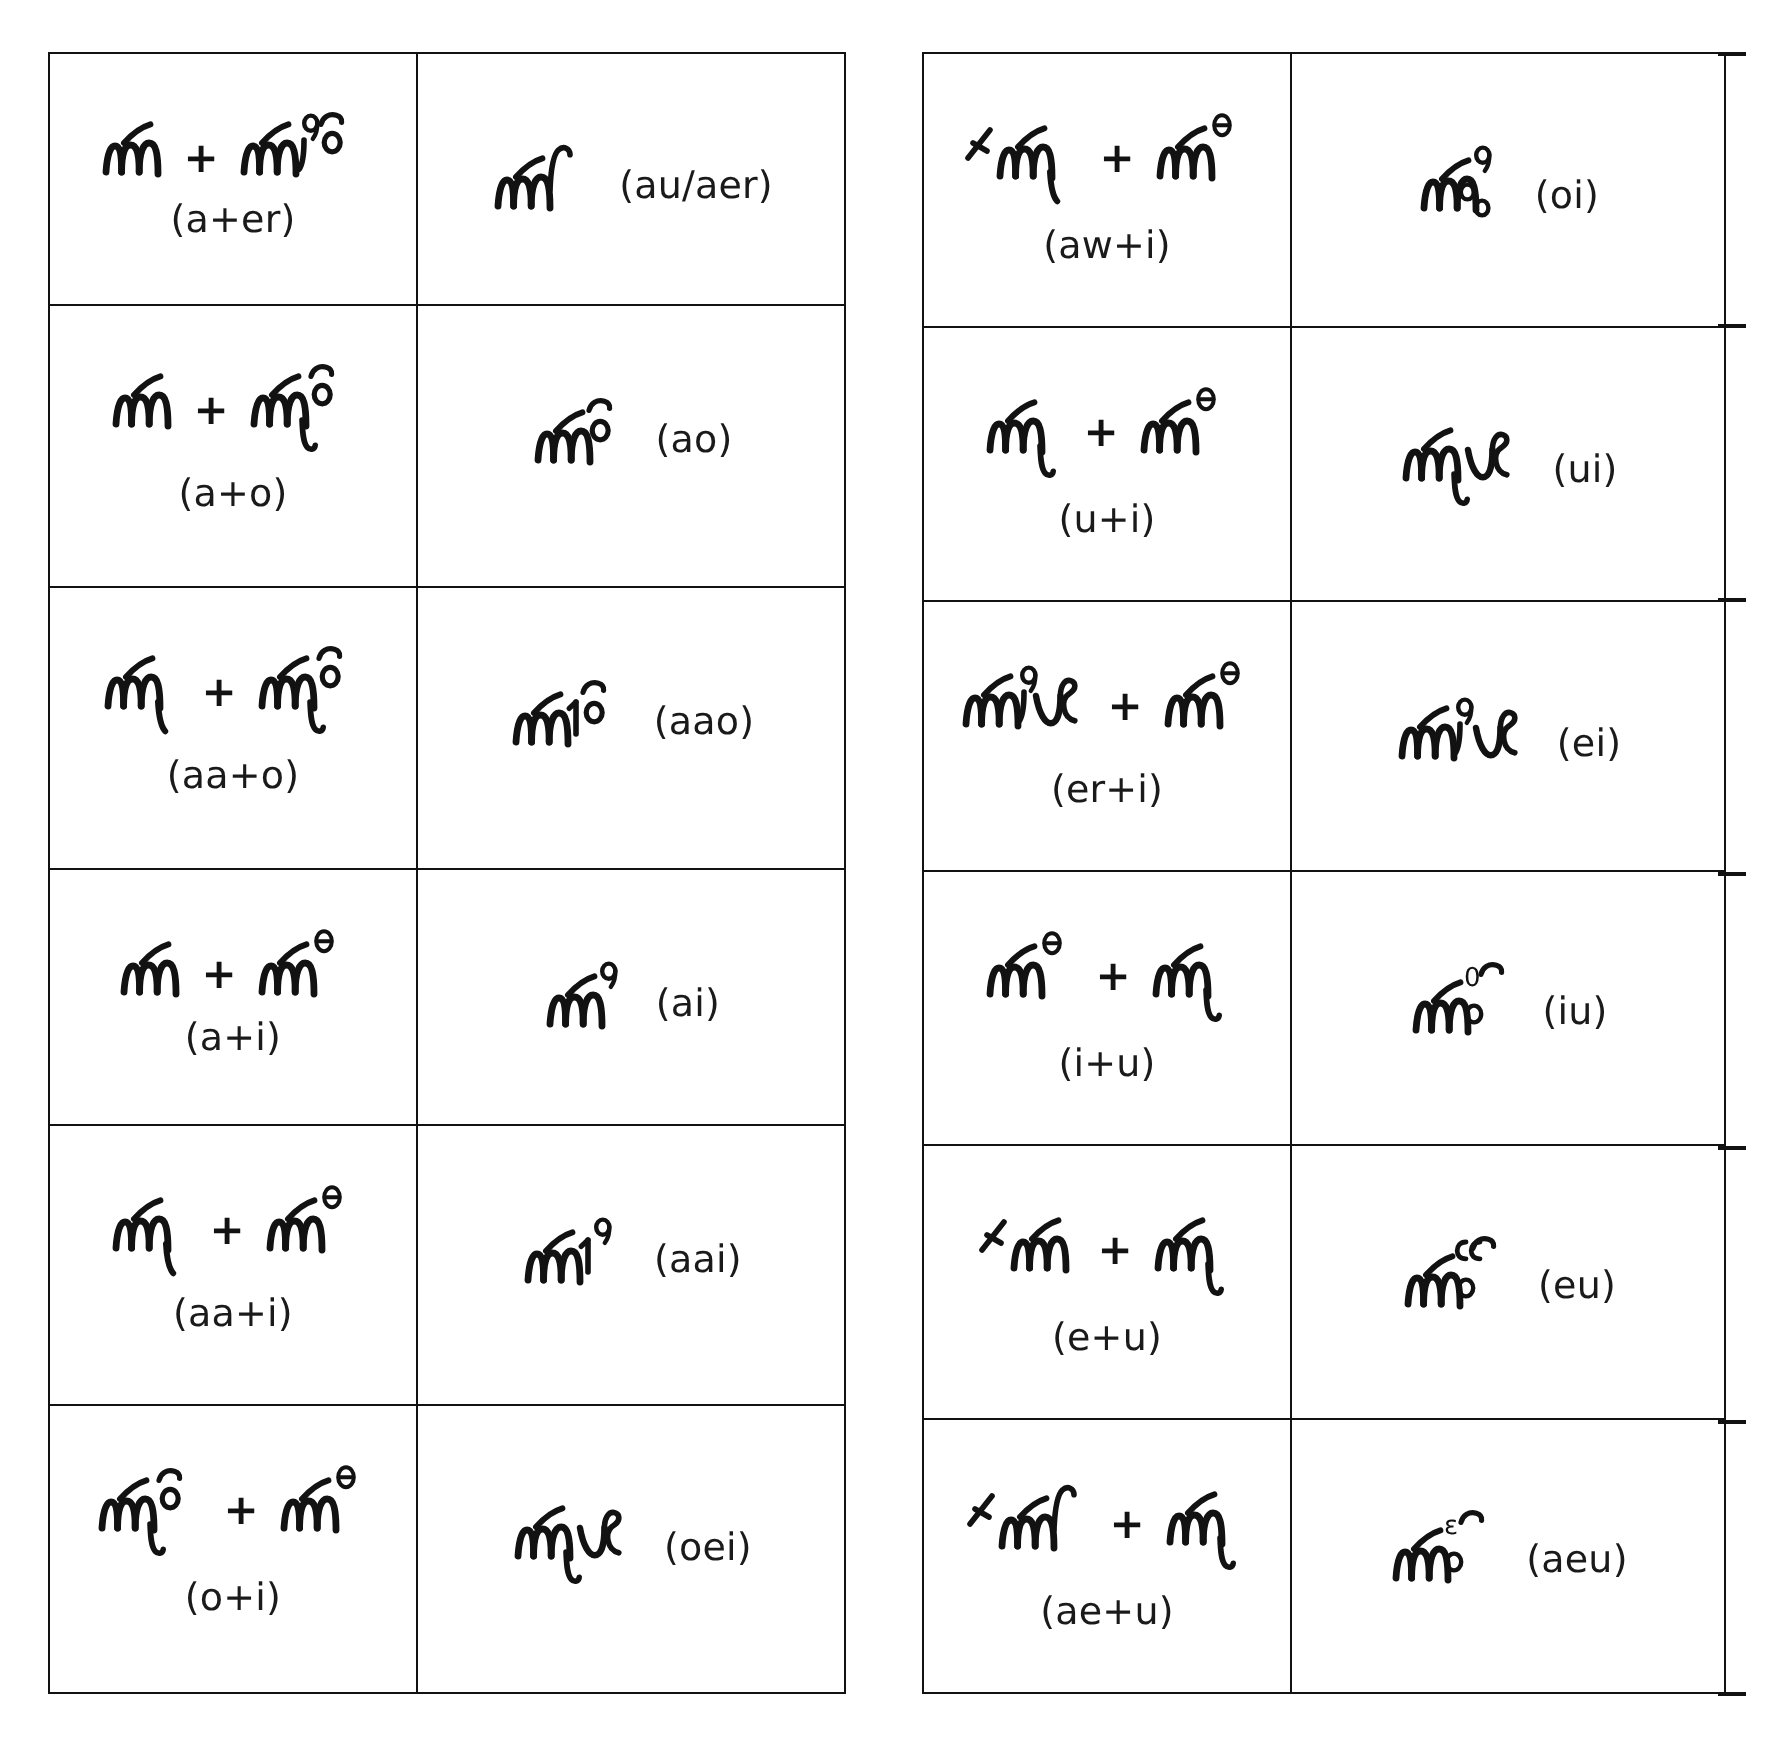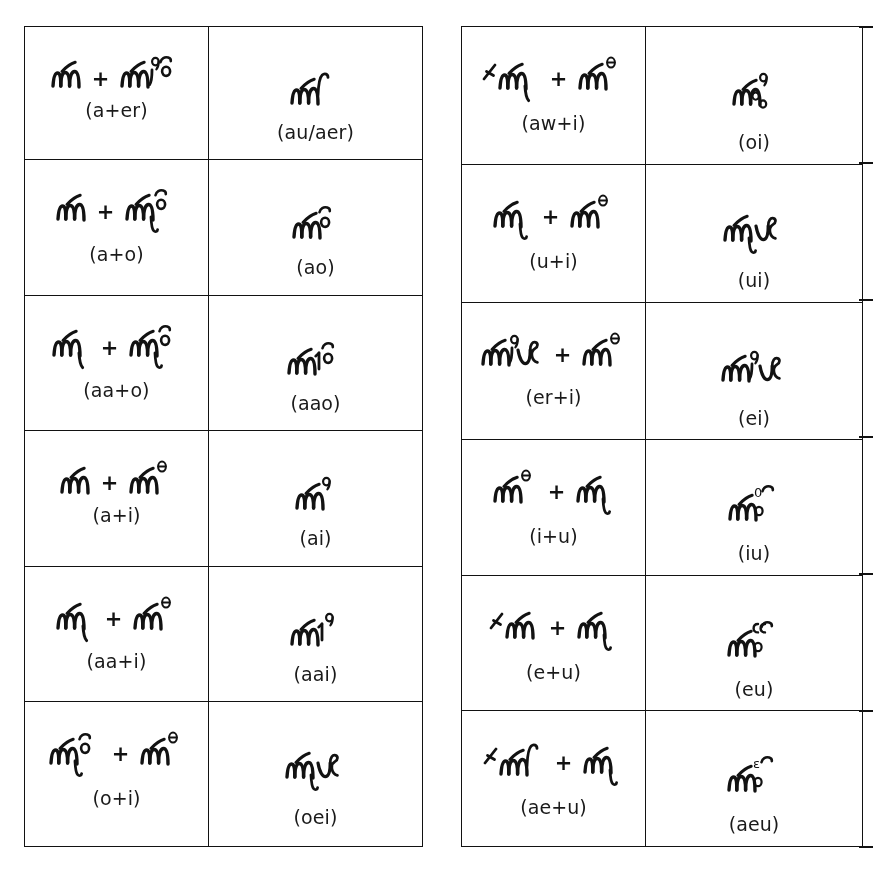--- a/index.html
+++ b/index.html
@@ -97,21 +97,20 @@
     color: #1a1a1a;
     margin-top: 9px;
     letter-spacing: 0.1px;
   }
 
   .result-row {
     display: flex;
     align-items: center;
     justify-content: center;
     gap: 11px;
-    flex-direction: column;
   }
   .result-row .romanization {
     margin-top: 0;
     position: relative;
     top: 5px;
   }
 
   svg.gl { display: block; overflow: visible; }
   svg.gl path, svg.gl line, svg.gl circle, svg.gl ellipse { vector-effect: non-scaling-stroke; }
   .ink { fill: none; stroke: #121212; stroke-linecap: round; stroke-linejoin: round; }

